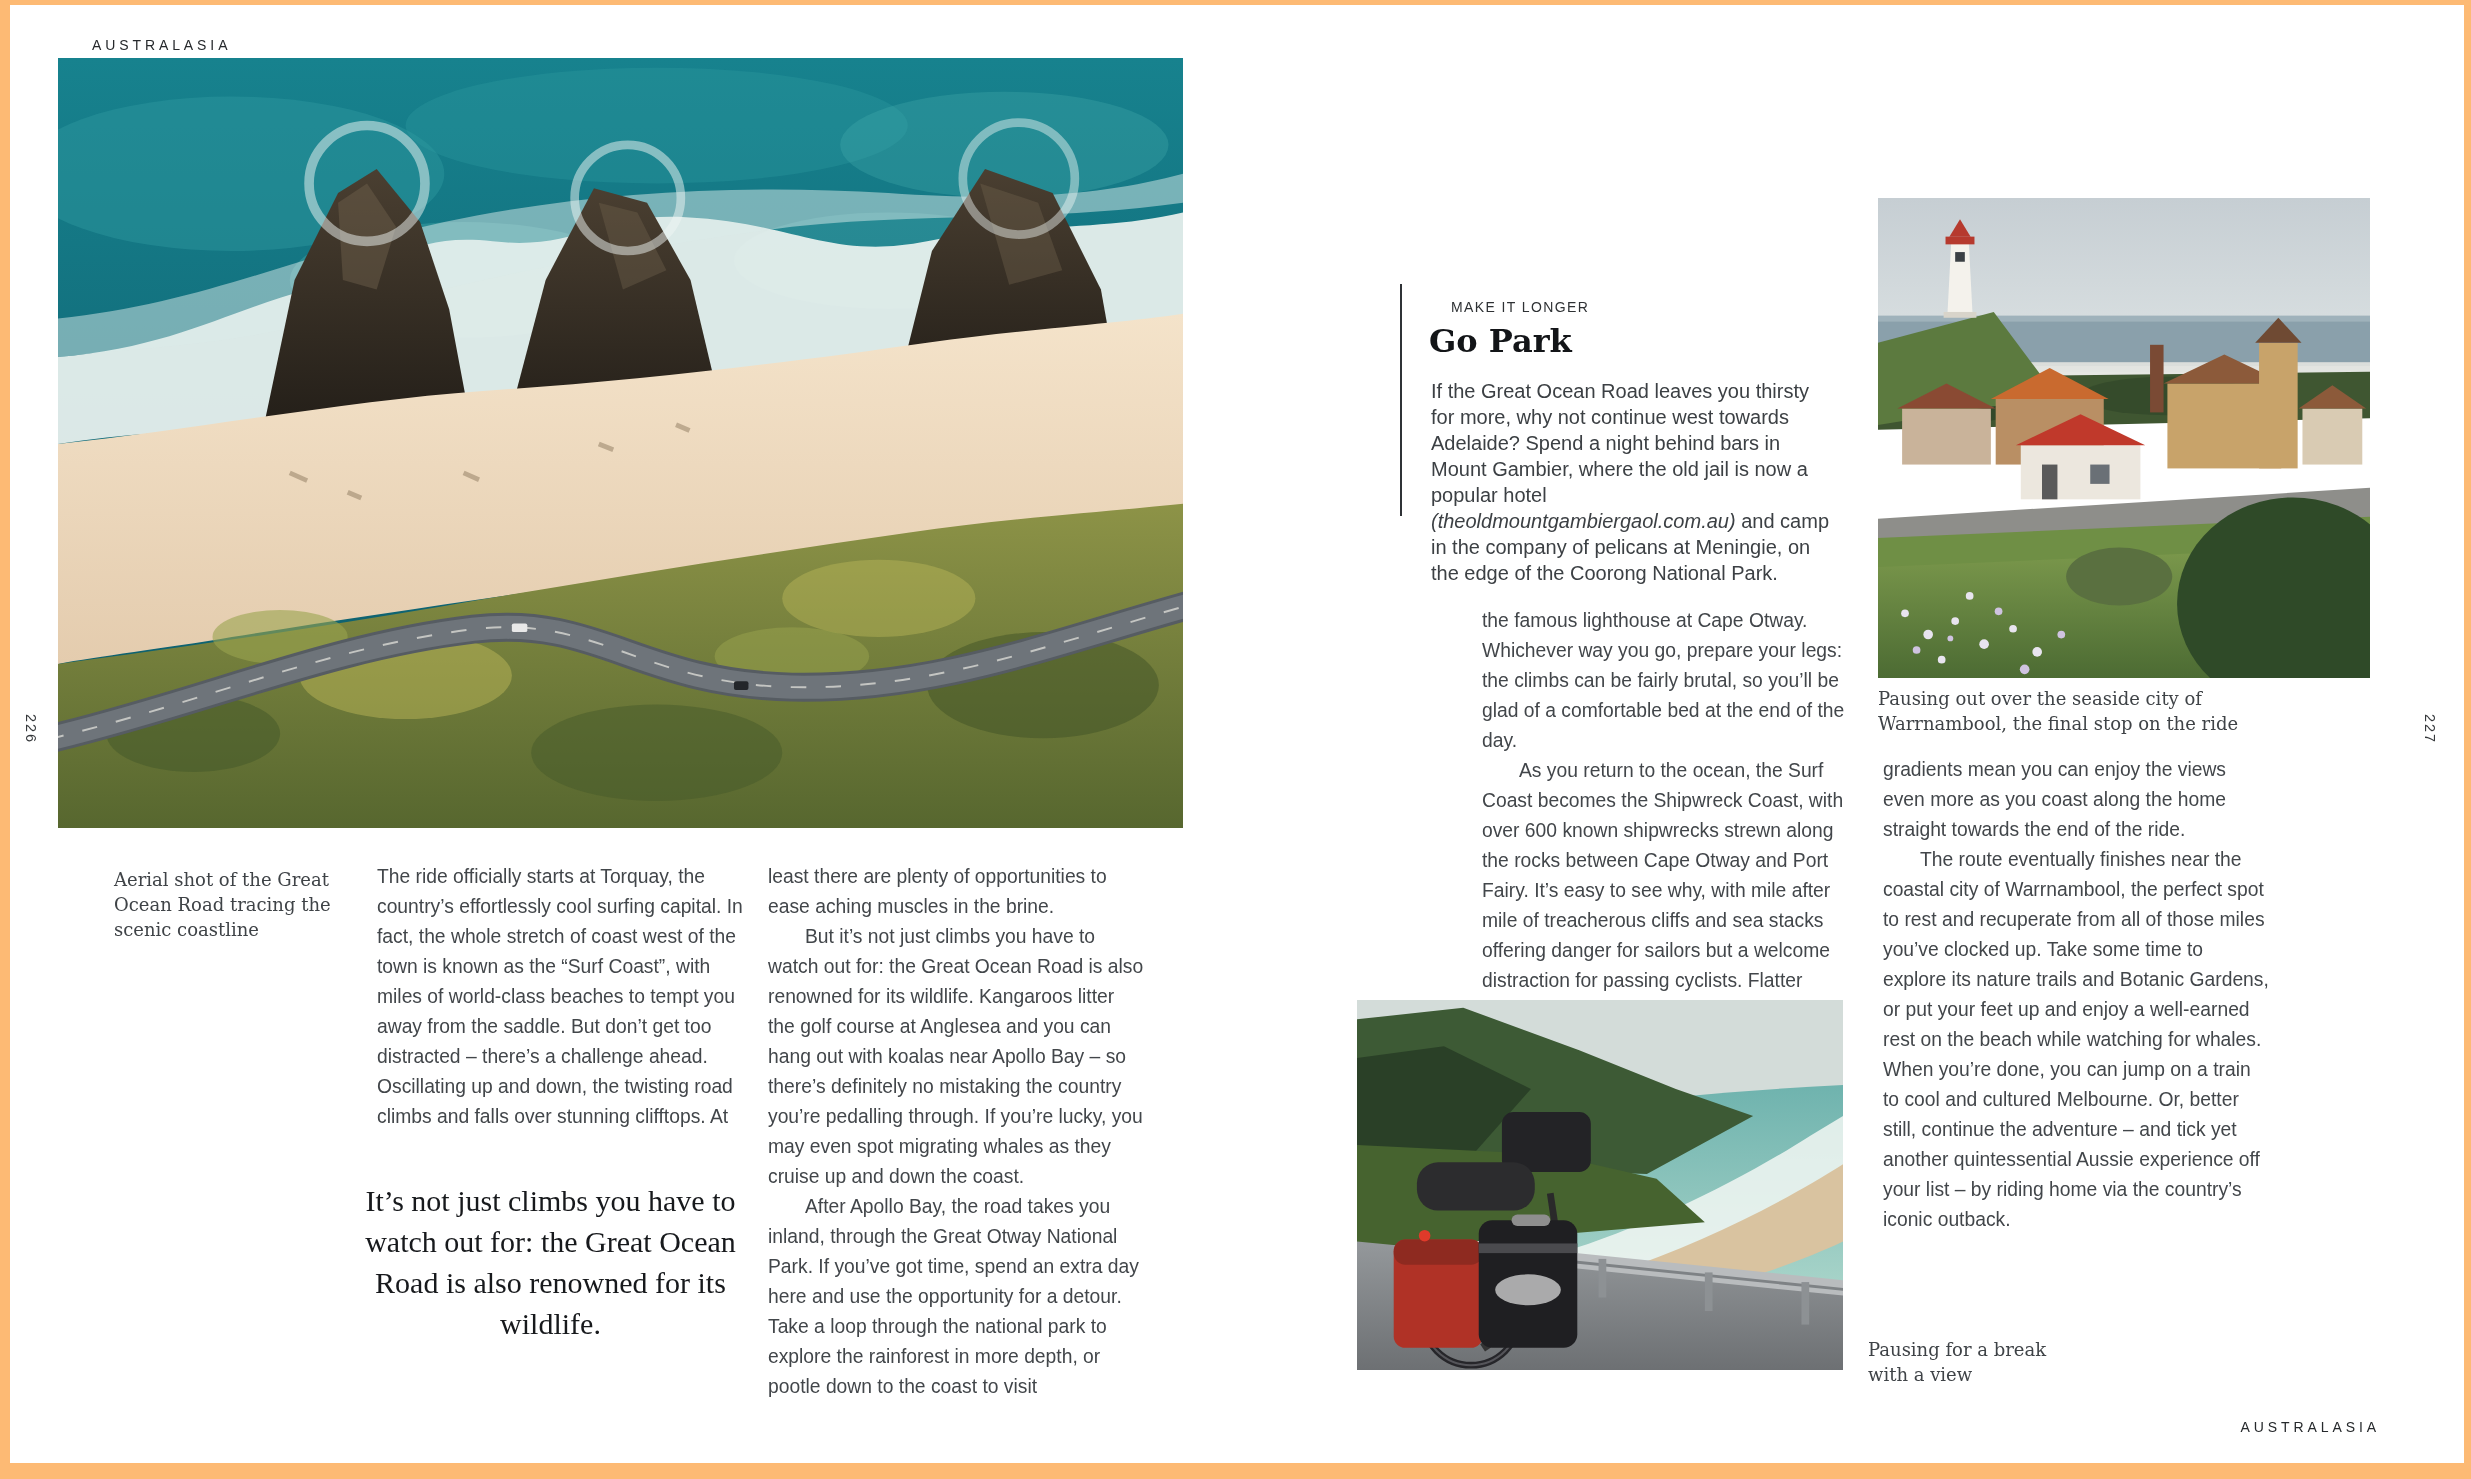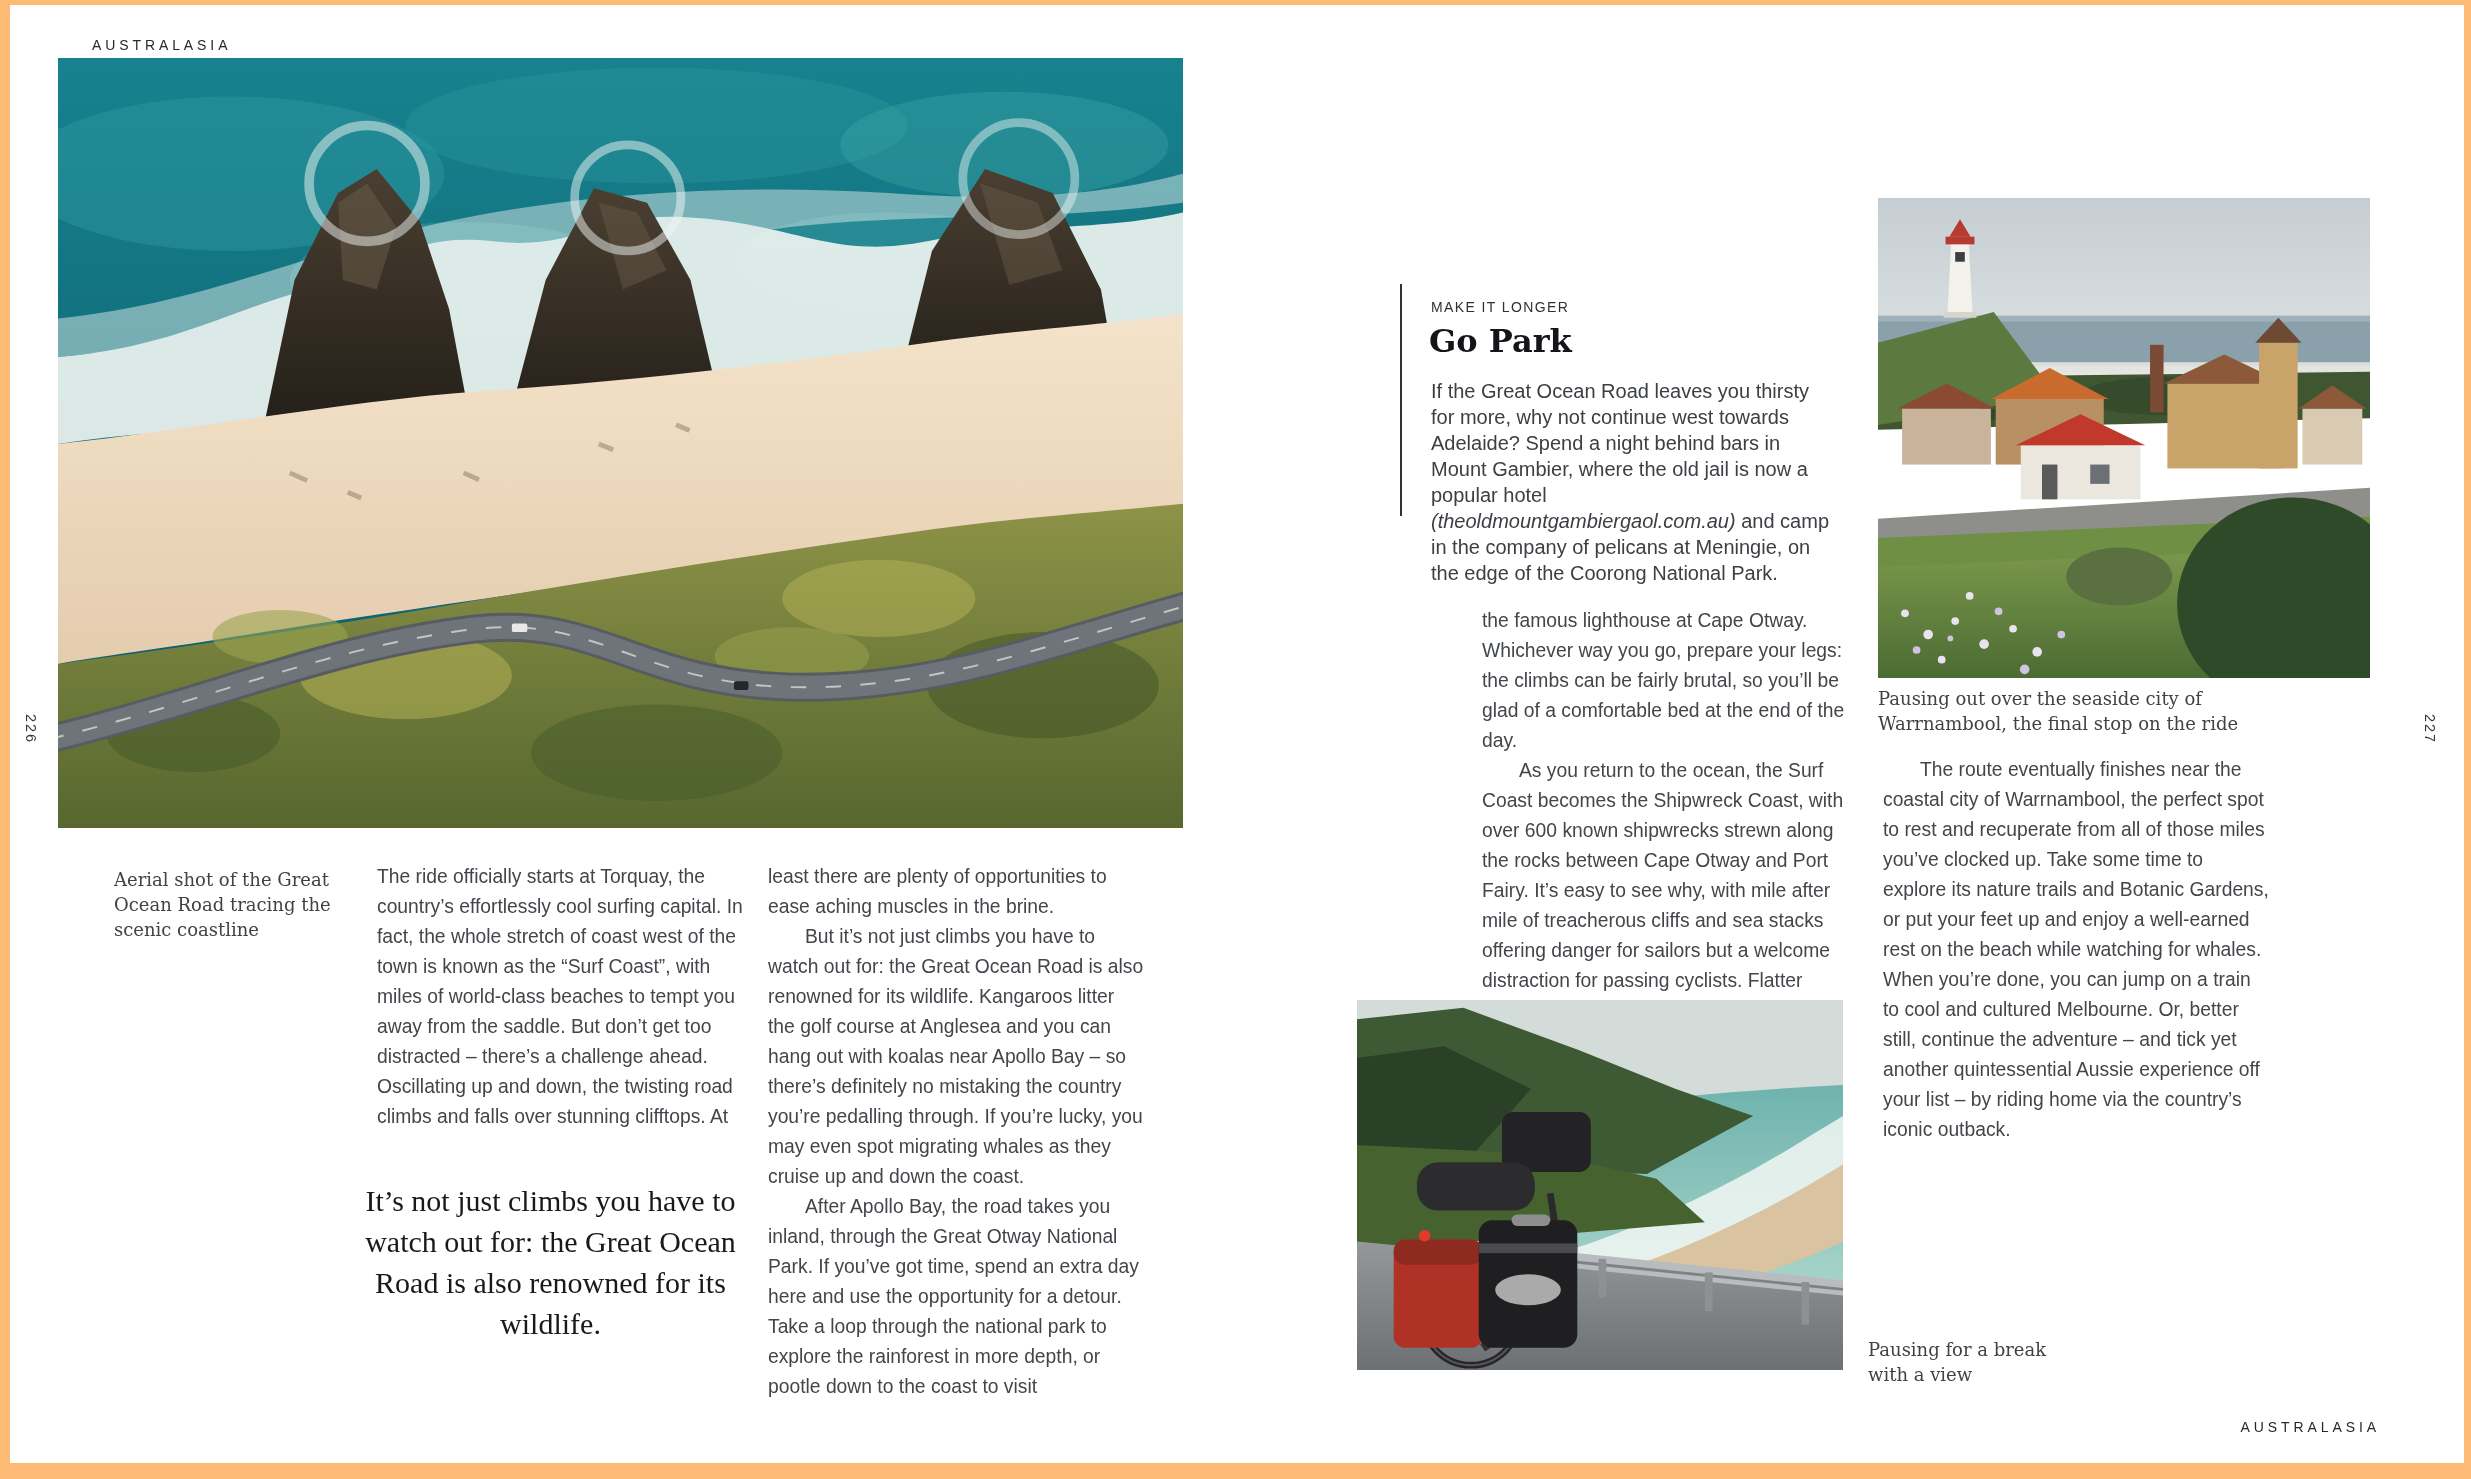--- a/index.html
+++ b/index.html
@@ -16,21 +16,21 @@
 
   .caption{font-family:"DejaVu Serif", serif;font-size:18px;line-height:25px;color:#3f4347;}
 
   .body-col{font-size:19.3px;line-height:30px;color:#42464a;}
   .body-col p{margin:0;}
   .body-col p.indent{text-indent:37px;}
 
   .pull-quote{font-family:"Liberation Serif", serif;font-size:30px;line-height:41px;
               color:#17191c;text-align:center;}
 
-  .kicker{font-size:14px;letter-spacing:1.4px;color:#2e3134;}
+  .kicker{font-size:14px;letter-spacing:1.4px;color:#2e3134;margin-left:20px;}
   .sidebar-title{font-family:"DejaVu Serif", serif;font-weight:bold;font-size:32px;color:#131518;}
   .sidebar-body{font-family:Liberation Sans, sans-serif;font-size:20px;line-height:26px;color:#3c4044;}
   .sidebar-body .link-italic{font-style:italic;}
   .vrule{width:1.9px;background:#2f3236;}
 </style>
 </head>
 <body>
 
 <div class="screen">
   <div class="page"></div>
@@ -236,20 +236,21 @@
       <rect x="38" y="248" width="92" height="26" rx="12" fill="#8e2a20"></rect>
       <rect x="126" y="228" width="102" height="132" rx="14" fill="#1f1f22"></rect>
       <rect x="126" y="252" width="102" height="10" fill="#4a4a4e"></rect>
       <ellipse cx="177" cy="300" rx="34" ry="16" fill="#d9d9d9" opacity="0.75"></ellipse>
       <rect x="160" y="222" width="40" height="12" rx="6" fill="#8e8e8e"></rect>
       <circle cx="70" cy="244" r="6" fill="#e03a2a"></circle>
     </svg>
   </div>
 
   <div class="abs body-col" style="left:1883px;top:755px;width:386px;">
+    <p>gradients mean you can enjoy the views even more as you coast along the home straight towards the end of the ride.</p>
     <p class="indent">The route eventually finishes near the coastal city of Warrnambool, the perfect spot to rest and recuperate from all of those miles you’ve clocked up. Take some time to explore its nature trails and Botanic Gardens, or put your feet up and enjoy a well-earned rest on the beach while watching for whales. When you’re done, you can jump on a train to cool and cultured Melbourne. Or, better still, continue the adventure – and tick yet another quintessential Aussie experience off your list – by riding home via the country’s iconic outback.</p>
   </div>
 
   <div class="abs caption" style="left:1868px;top:1337px;width:212px;">Pausing for a break with a view</div>
 
   <div class="abs pagenum" style="left:2422px;top:714px;">227</div>
 
   <div class="abs running-head" style="left:2114px;top:1419px;width:266px;text-align:right;">AUSTRALASIA</div>
 </div>
 

